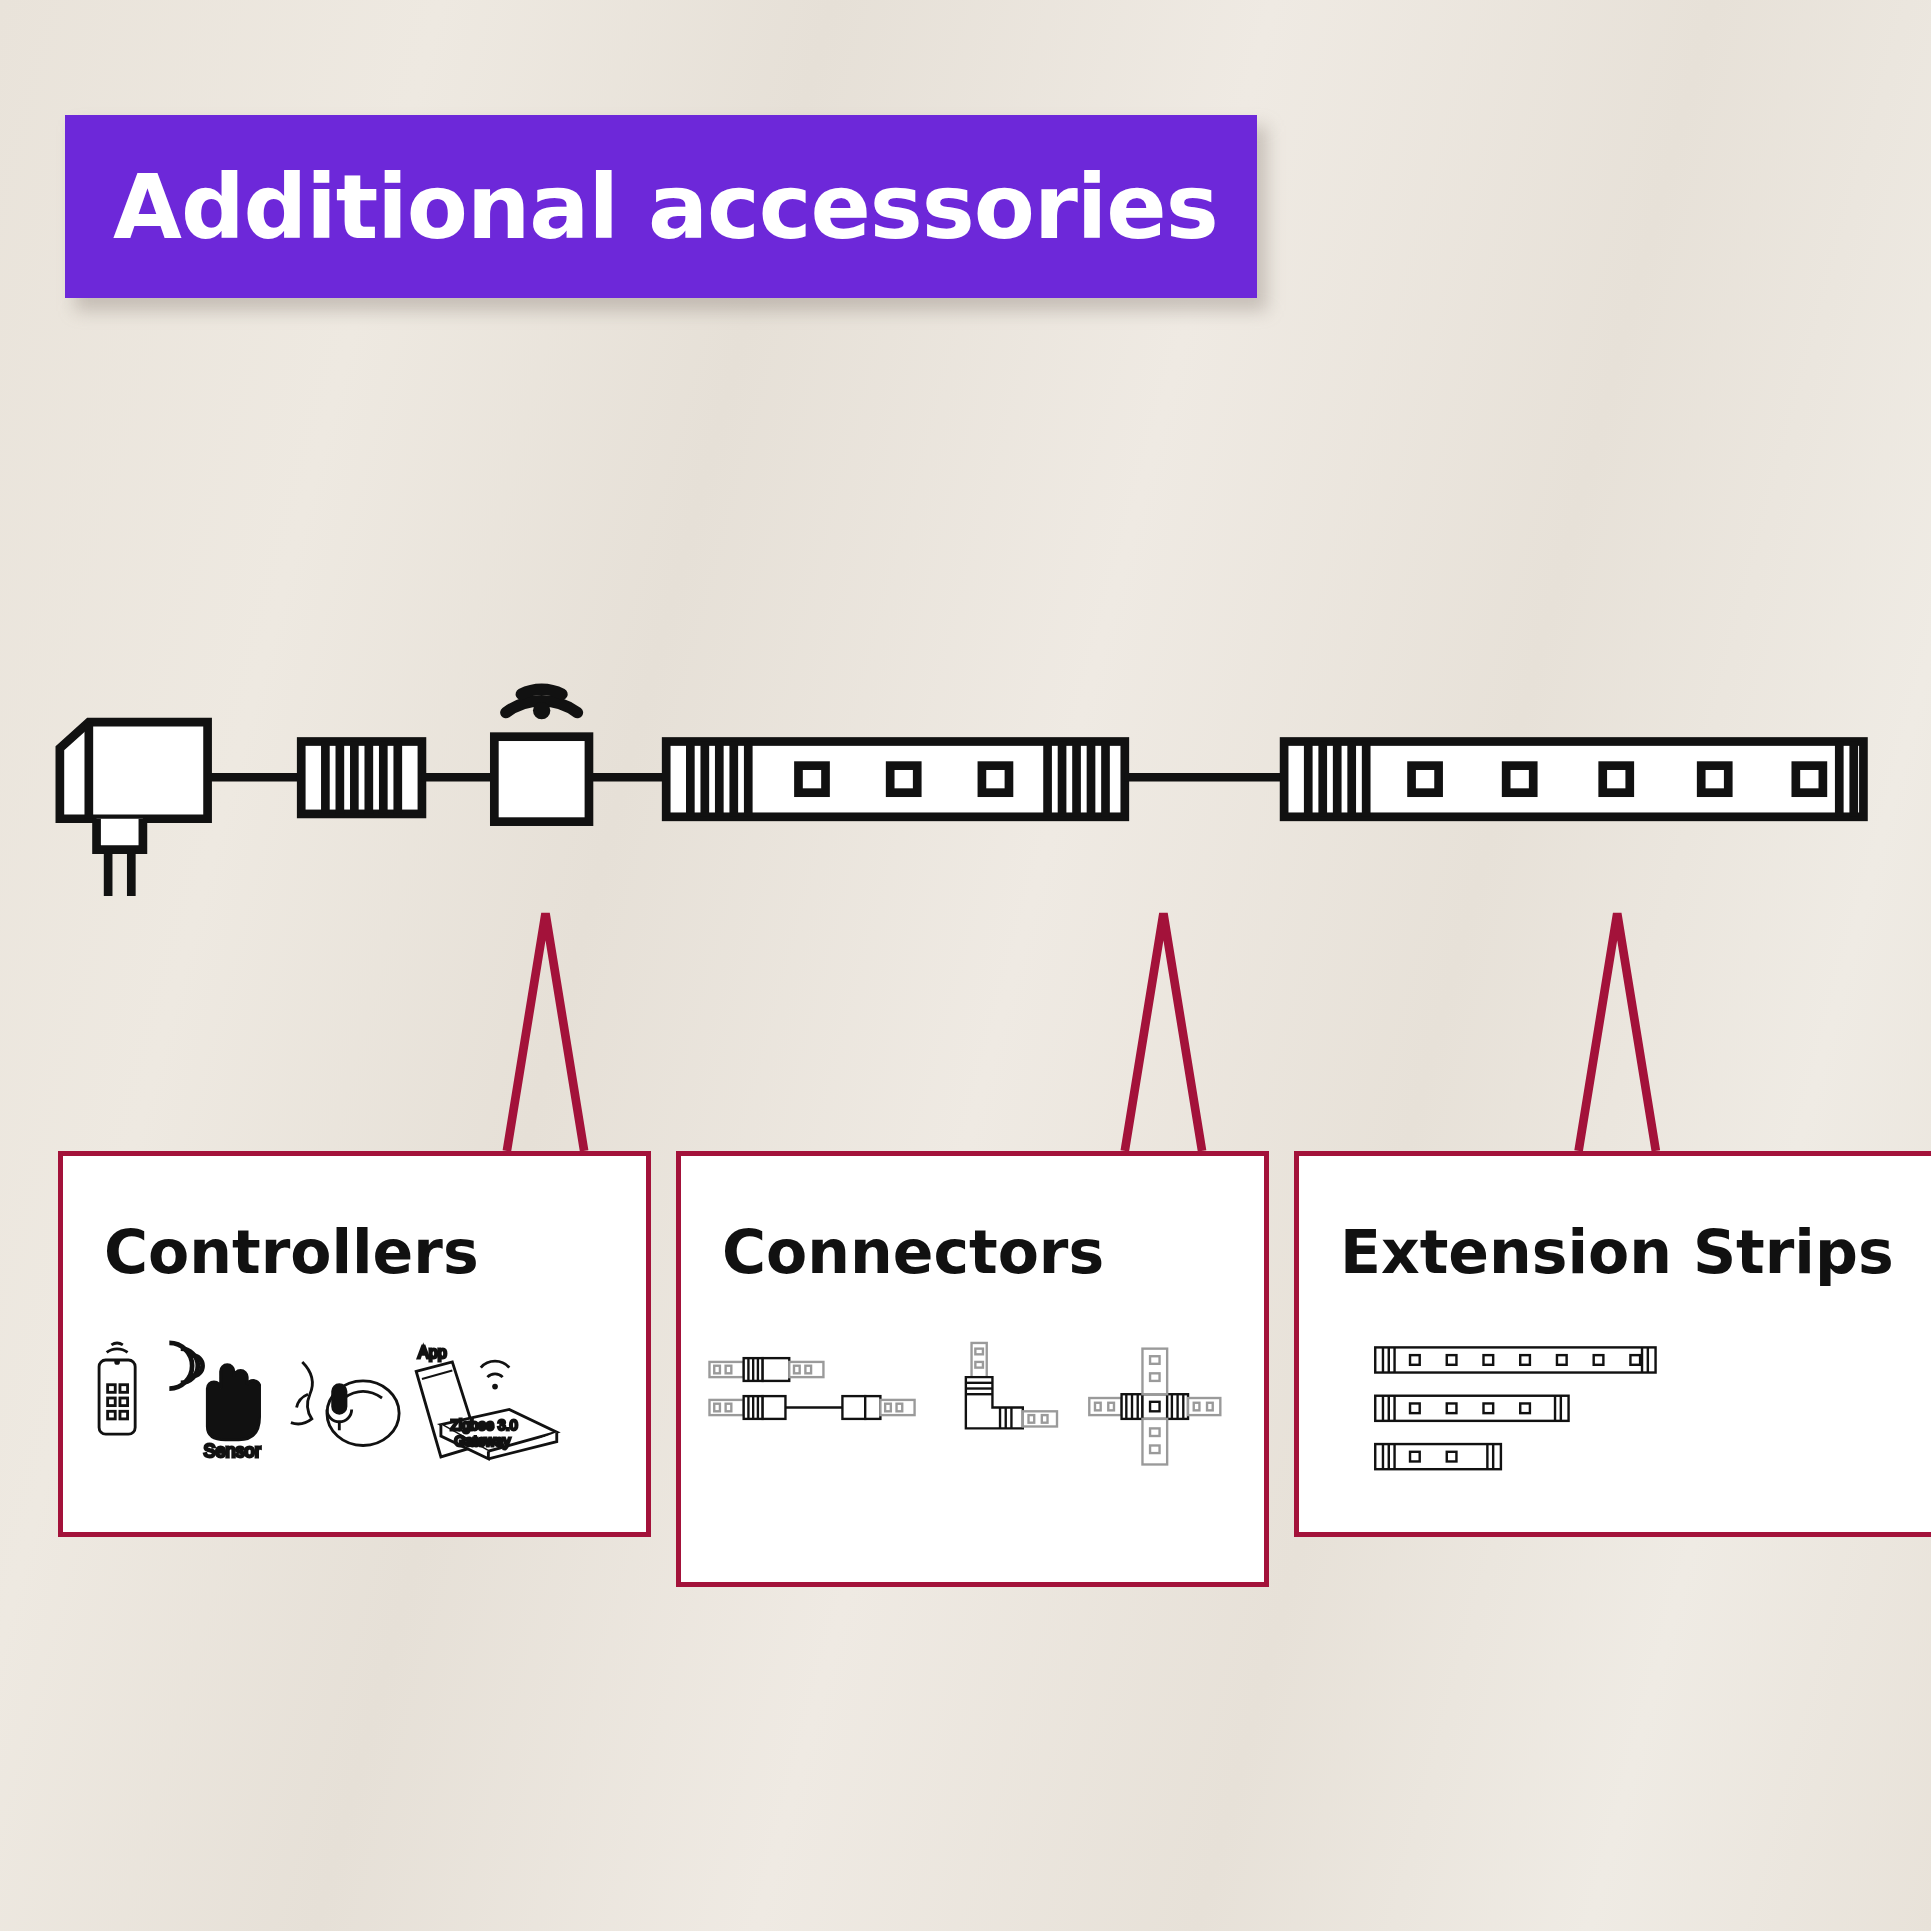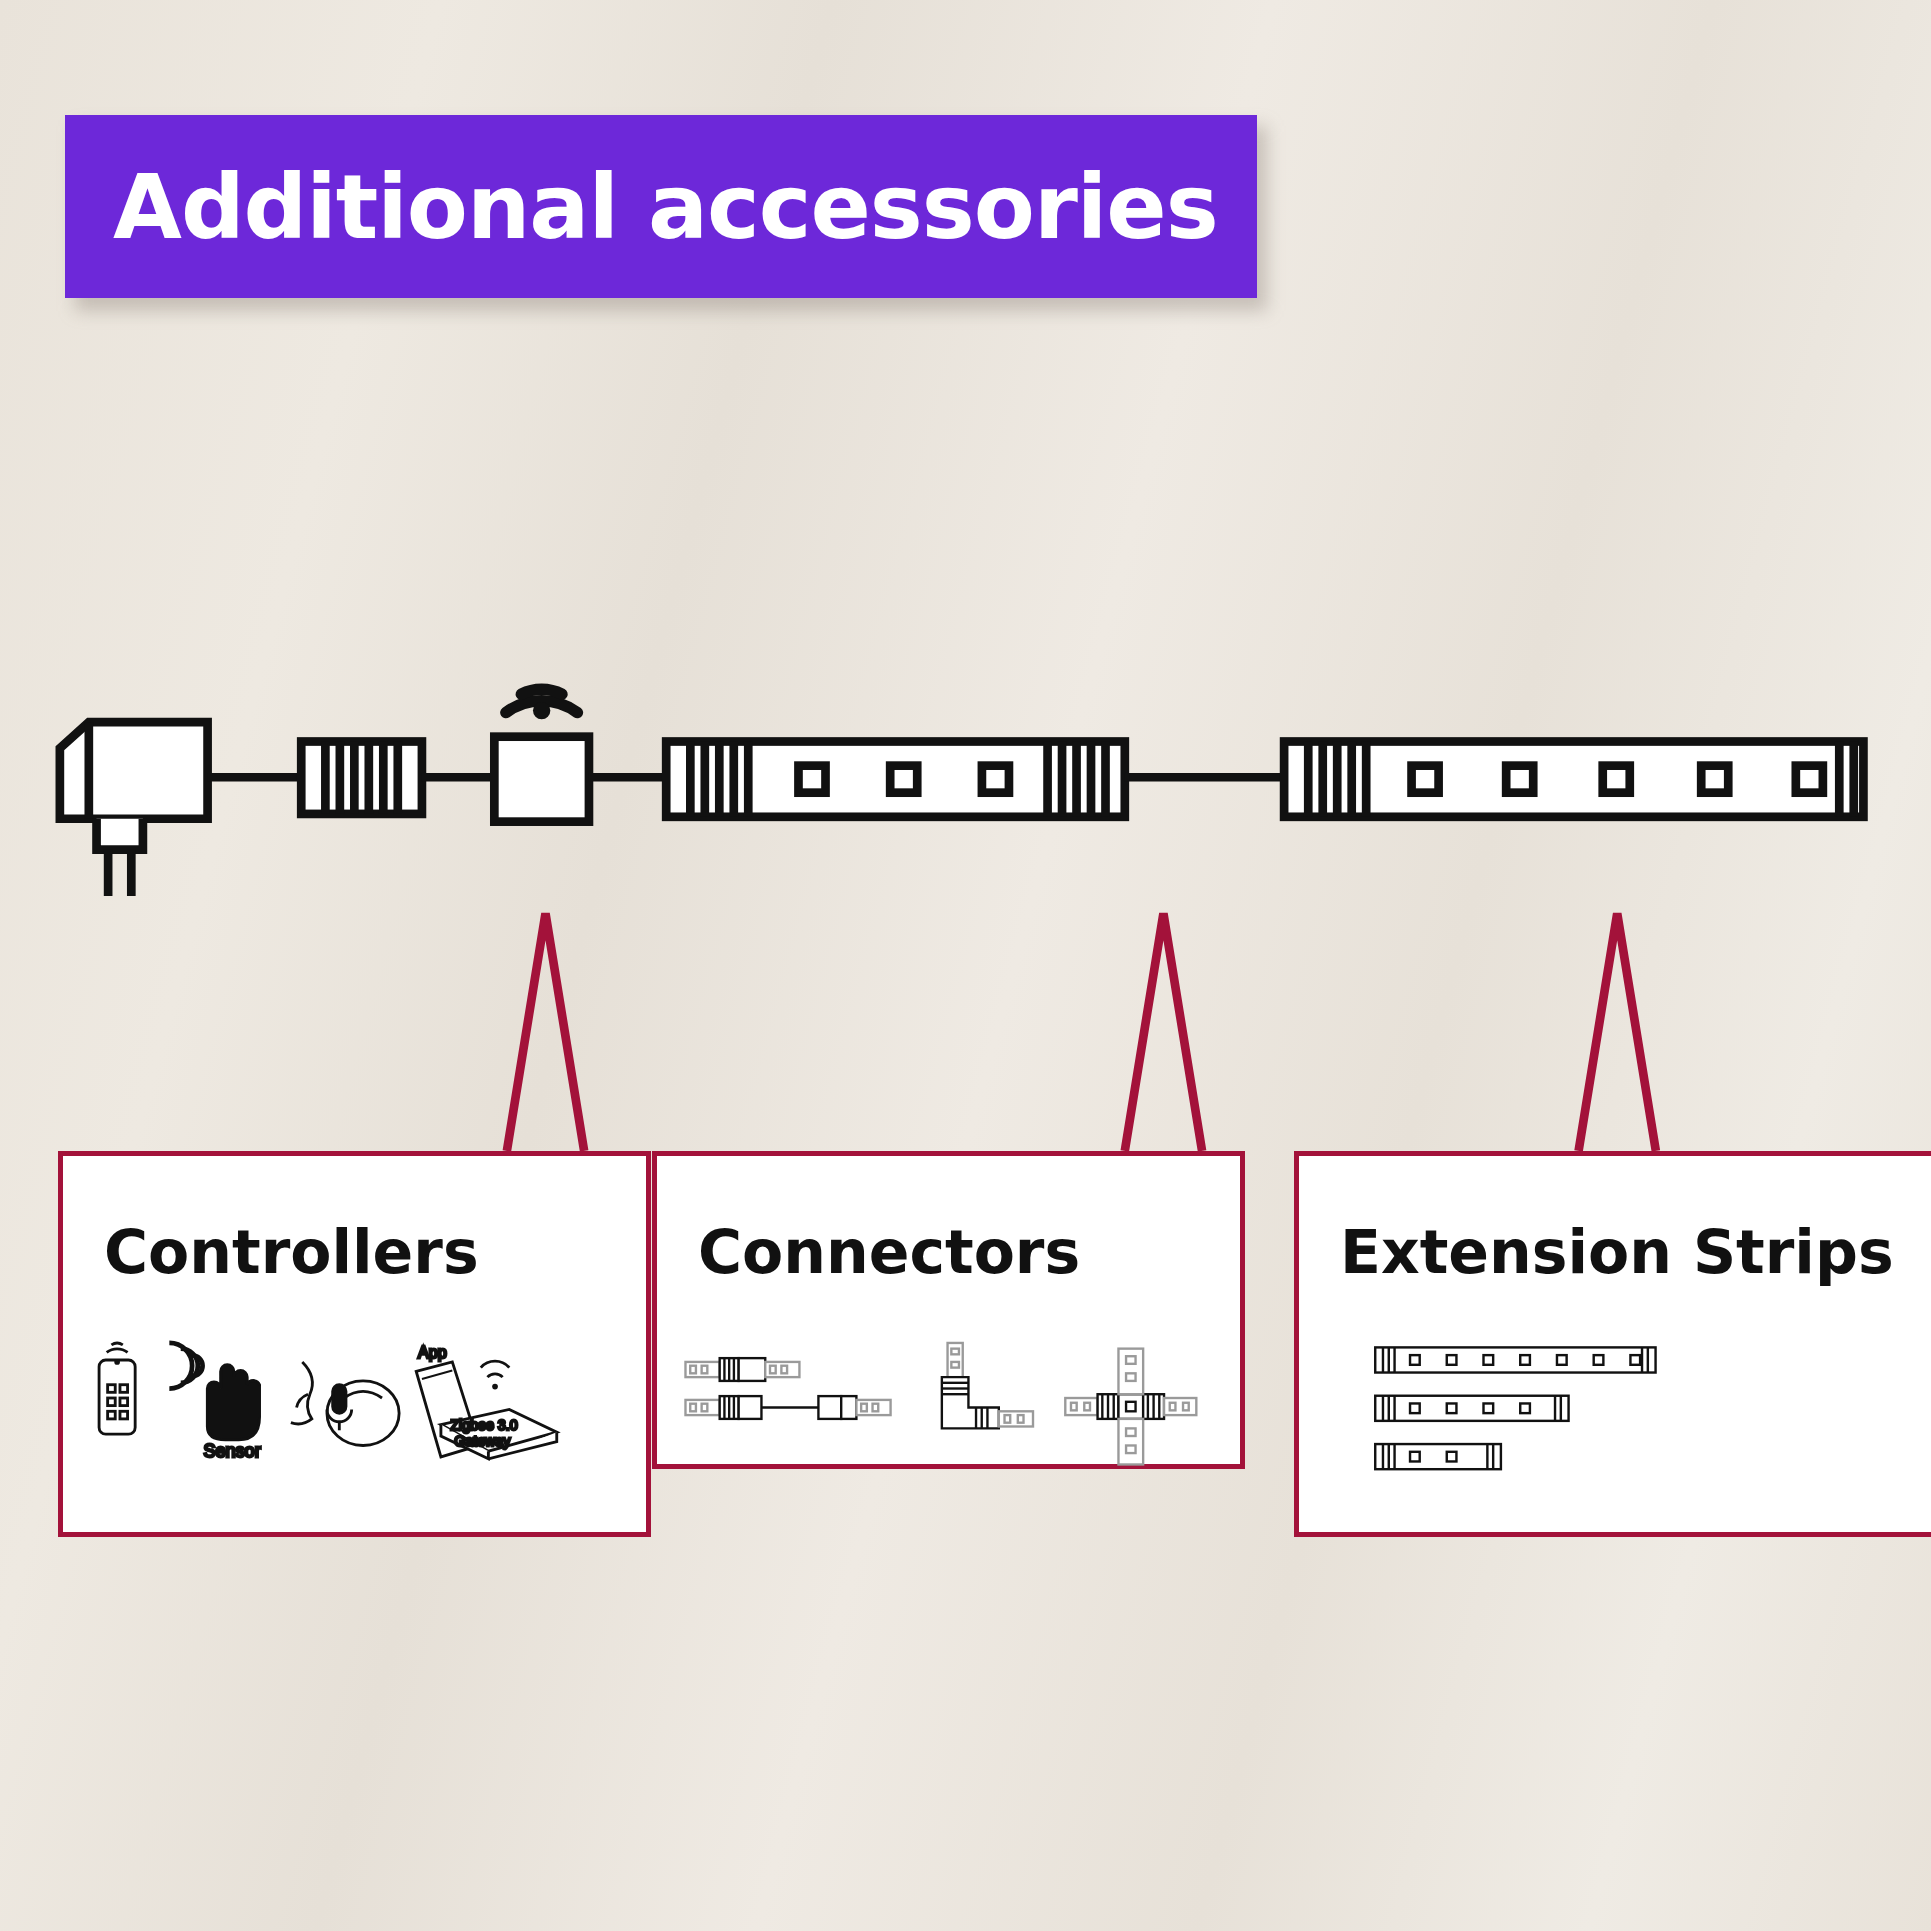--- a/index.html
+++ b/index.html
@@ -67,21 +67,21 @@
     top: 27px;
     left: 41px;
     font-size: 60px;
     font-weight: bold;
     color: #111111;
     font-family: "DejaVu Sans", sans-serif;
     white-space: nowrap;
     margin-top: 34px;
   }
   #card-controllers { left: 58px;   top: 1151px; width: 593px; height: 386px; }
-  #card-connectors  { left: 652px;  top: 1151px; width: 593px; height: 318px; }
+  #card-connectors  { left: 676px;  top: 1151px; width: 593px; height: 436px; }
   #card-extension   { left: 1294px; top: 1151px; width: 698px; height: 386px; }
 
   .card-art {
     position: absolute;
     left: 0;
     top: 145px;
     width: 100%;
     height: 232px;
   }
   .tiny-label {

